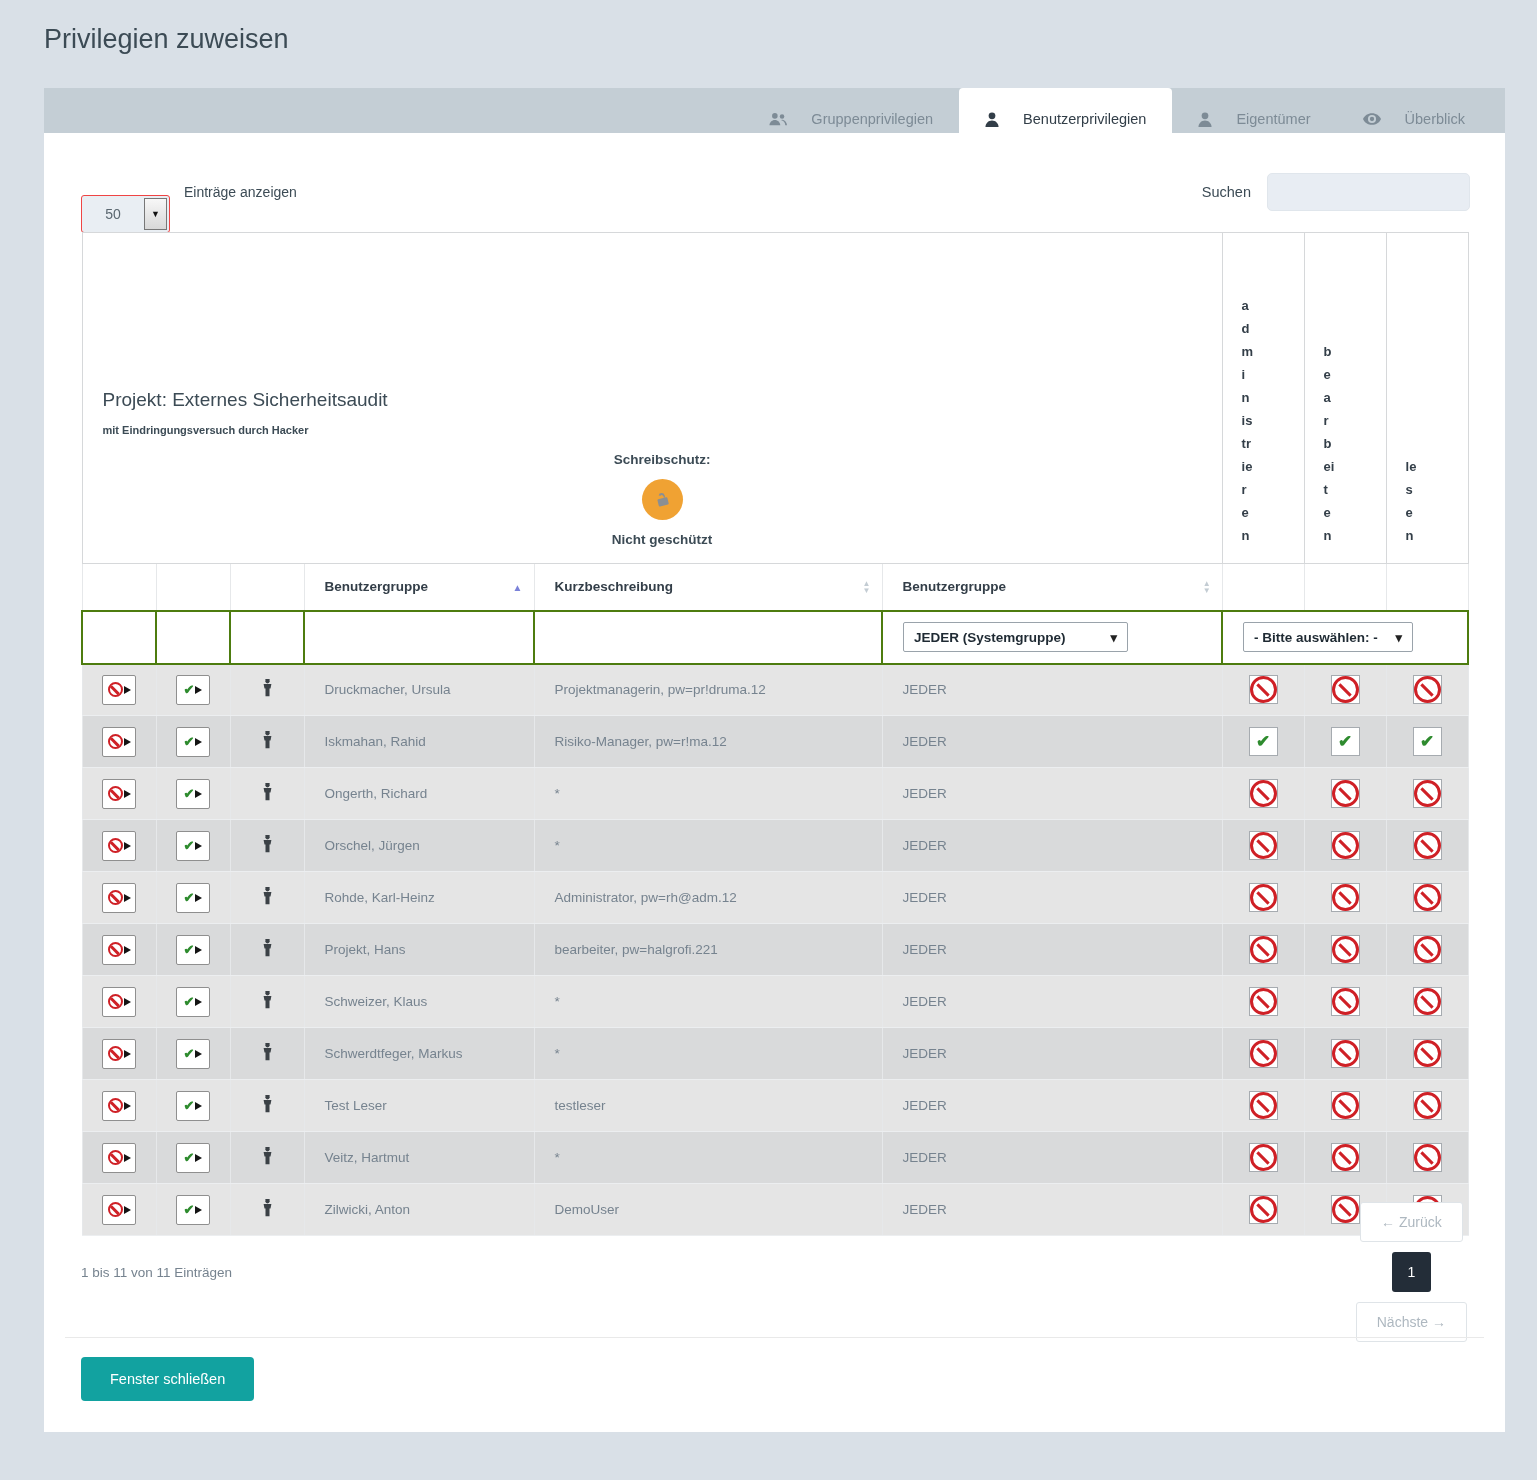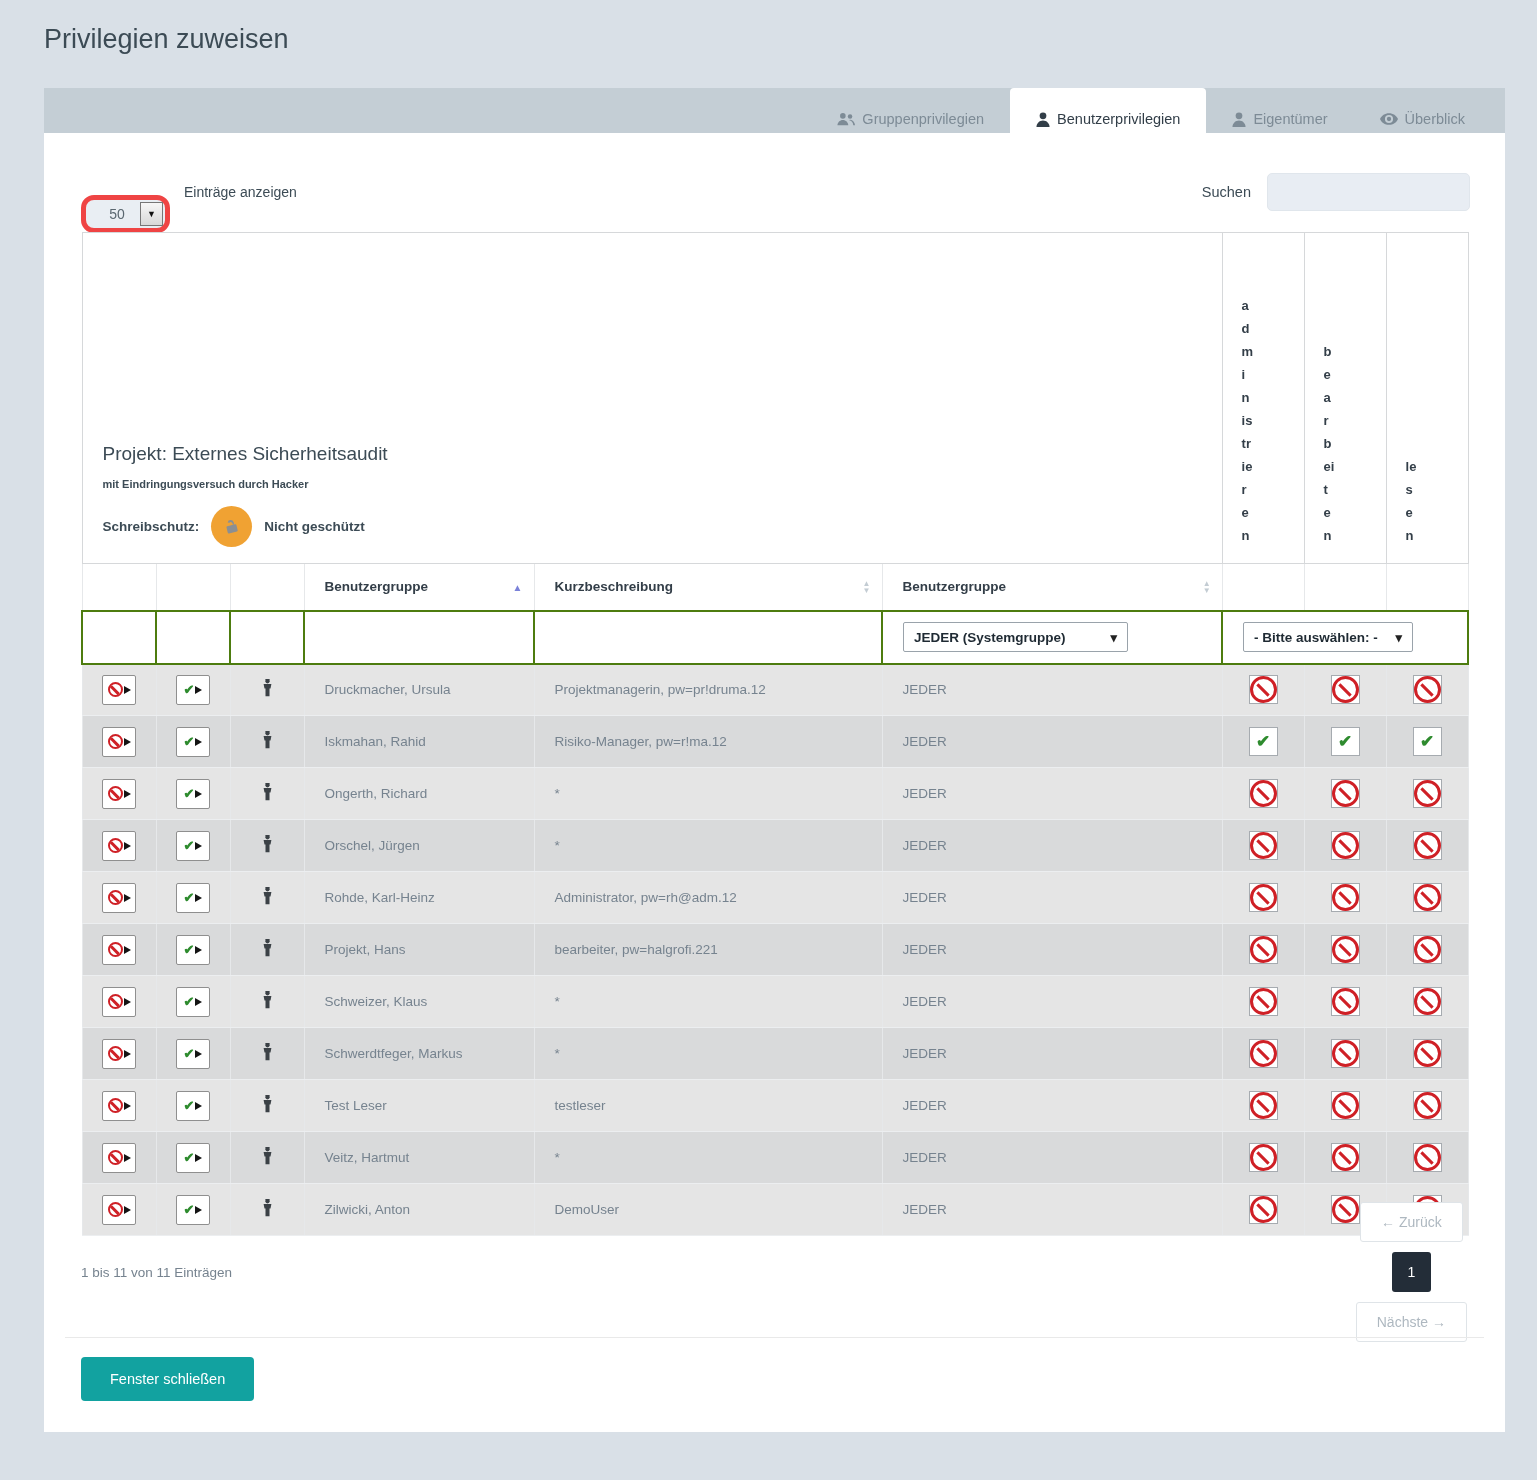--- a/index.html
+++ b/index.html
@@ -8,46 +8,46 @@
     background:#d9e0e7;
     font-family:"Liberation Sans", sans-serif;
     position:relative;
     overflow:hidden;
     color:#3c4b55;
   }
   .page-title { position:absolute; left:44px; top:24px; font-size:27px; font-weight:400; color:#3c4b55; }
 
   
   .tabbar { position:absolute; left:44px; top:88px; width:1461px; height:45px; background:#c4ced5; display:flex; justify-content:flex-end; padding-right:14px; }
-  .tab { display:flex; align-items:center; gap:7px; padding:0 26px; font-size:14.5px; color:#7d8b96; cursor:pointer; height:62px; }
+  .tab { display:flex; align-items:center; gap:24px; padding:0 26px; font-size:14.5px; color:#7d8b96; cursor:pointer; height:62px; }
   .tab.active { background:#fff; color:#323e48; border-radius:4px 4px 0 0; }
   .tab svg { flex:none; }
 
   
   .panel { position:absolute; left:44px; top:133px; width:1461px; height:1299px; background:#fff; }
 
   
   .controls { position:absolute; top:40px; left:37px; right:35px; height:38px; display:flex; justify-content:space-between; align-items:center; }
   .len-group { display:flex; align-items:center; gap:14px; }
-  .len-select { width:89px; height:38px; background:#e9eef3; border:5px solid #ef4444; border-radius:13px; position:relative; display:flex; align-items:center; cursor:pointer;margin-top:44px; }
+  .len-select { width:89px; height:38px; background:#e9eef3; border:1px solid #ef4444; border-radius:3px; position:relative; display:flex; align-items:center; cursor:pointer;margin-top:44px; }
   .len-value { width:62px; text-align:center; font-size:14px; color:#5a6770; }
   .len-btn { position:absolute; right:2px; top:2px; bottom:2px; width:23px; background:linear-gradient(#f7f7f7,#d8d8d8); border:1px solid #777; display:flex; align-items:center; justify-content:center; font-size:9px; color:#111; }
   .len-label { font-size:14px; color:#3c4b55; }
   .search-group { display:flex; align-items:center; gap:16px; }
   .search-label { font-size:14.5px; color:#3c4b55; }
   .search-input { width:203px; height:38px; background:#e8edf3; border:1px solid #e0e6ec; border-radius:5px; font-size:14px; padding:0 10px; color:#3c4b55; outline:none; }
 
   
   table.priv { position:absolute; top:99px; left:37px; border-collapse:collapse; table-layout:fixed; width:1386px; }
   td { vertical-align:middle; }
 
   .mega-cell { height:331px; border:1px solid #d6d8da; vertical-align:bottom; padding:0 0 16px 20px; background:#fff; }
   .proj-title { font-size:19px; font-weight:400; color:#3c4b55; margin-bottom:13px; }
   .proj-sub { font-size:11px; font-weight:700; color:#3c4b55; margin-bottom:16px; }
-  .ws-row { display:flex; align-items:center; gap:12px; }
+  .ws-row { display:flex; align-items:center; gap:12px;flex-direction:column; }
   .ws-label, .ws-status { font-size:13.5px; font-weight:700; color:#3c4b55; }
   .ws-circle { width:41px; height:41px; border-radius:50%; background:#f0a233; display:flex; align-items:center; justify-content:center; cursor:pointer; }
   .vcell { border:1px solid #d6d8da; vertical-align:bottom; padding:0 0 16px 19px; background:#fff; }
   .vtext { width:11px; word-break:break-all; line-height:23px; font-size:13px; font-weight:700; color:#333e48; }
 
   .head-row td { height:47px; border:1px solid #e6e8ea; background:#fff; font-size:13.5px; font-weight:700; color:#333e48; padding-left:20px; position:relative; cursor:pointer; }
   .sort { position:absolute; right:11px; top:50%; transform:translateY(-50%); }
   .sort.both::before { content:"\25B2"; display:block; font-size:8px; line-height:7px; color:#c3ccd3; }
   .sort.both::after  { content:"\25BC"; display:block; font-size:8px; line-height:7px; color:#c3ccd3; }
   .sort.asc::before  { content:"\25B2"; display:block; font-size:10px; color:#7b82d9; }

